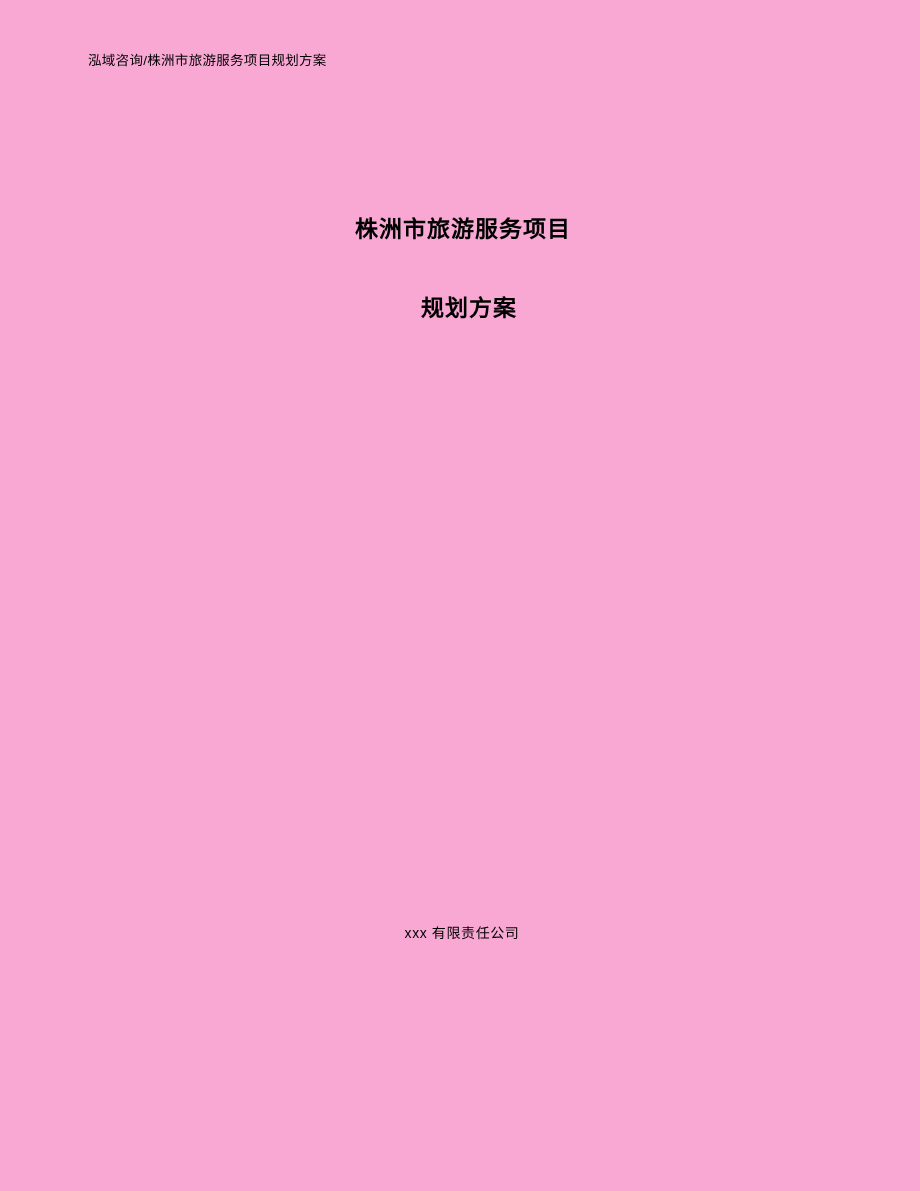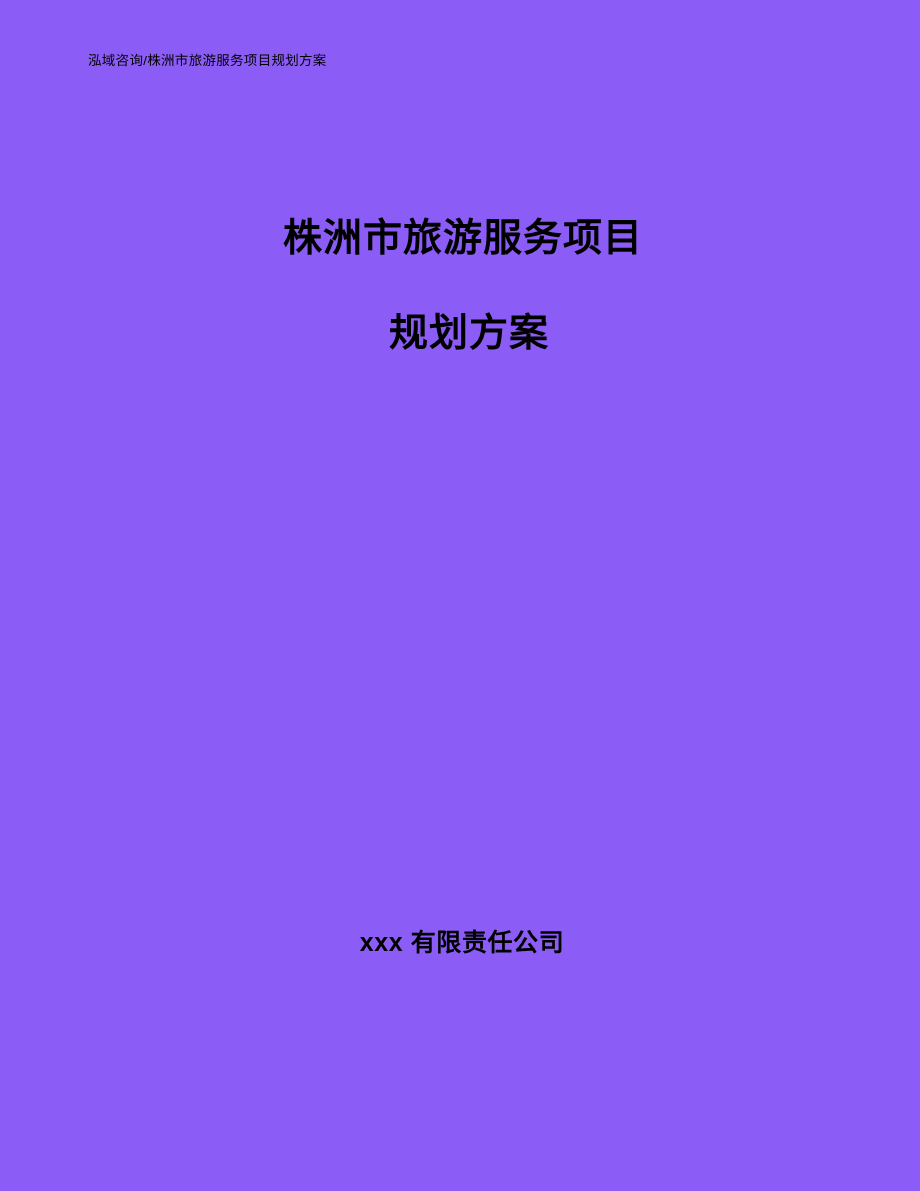--- a/index.html
+++ b/index.html
@@ -8,21 +8,21 @@
     background: #ffffff;
   }
   body {
     font-family: "Liberation Sans", "DejaVu Sans", sans-serif;
     color: #000000;
   }
   .page {
     position: relative;
     width: 920px;
     height: 1191px;
-    background: #8b5cf6;
+    background: #f9a8d4;
     overflow: hidden;
     box-sizing: border-box;
   }
   .header-line {
     position: absolute;
     top: 52px;
     left: 88px;
     font-size: 13.5px;
     line-height: 1.4;
     color: #000000;
@@ -30,21 +30,21 @@
     white-space: nowrap;
   }
   .title-block {
     position: absolute;
     top: 218px;
     left: 0;
     width: 920px;
     text-align: center;
   }
   .title-line {
-    font-size: 39px;
+    font-size: 23px;
     font-weight: bold;
     line-height: 1.0;
     letter-spacing: 1px;
     color: #000000;
   }
   .title-line-1 {
     margin: 0 0 0 0;
     padding-left: 6px;
   }
   .title-line-2 {
@@ -52,22 +52,22 @@
     padding-left: 18px;
   }
   .company-block {
     position: absolute;
     top: 922px;
     left: 0;
     width: 920px;
     text-align: center;
   }
   .company-name {
-    font-size: 25px;
-    font-weight: bold;
+    font-size: 14px;
+    font-weight: normal;
     letter-spacing: 0.6px;
     color: #000000;
     padding-left: 4px;
   }
 </style>
 </head>
 <body>
 
 <div class="page">
 

